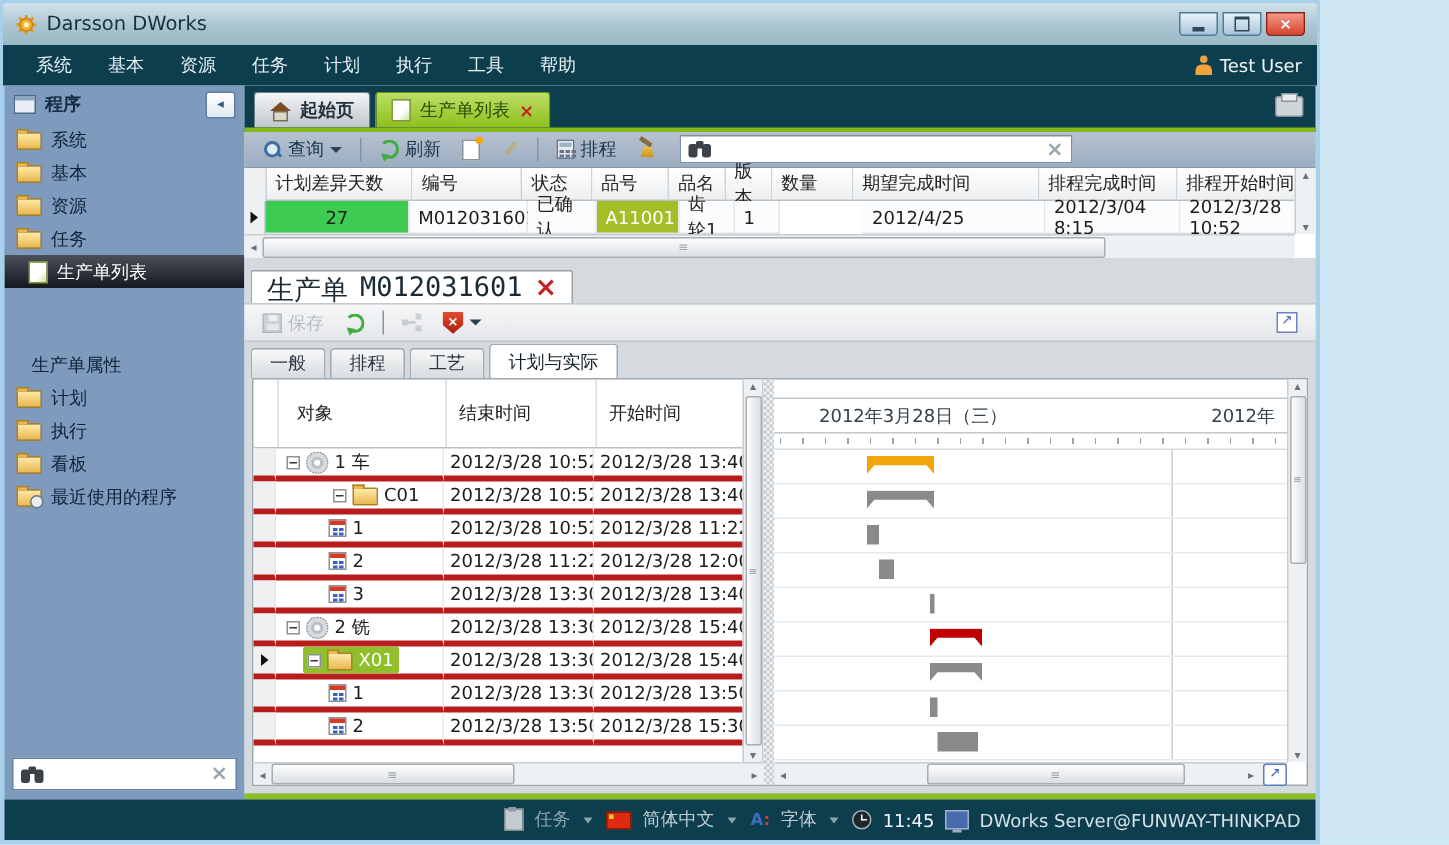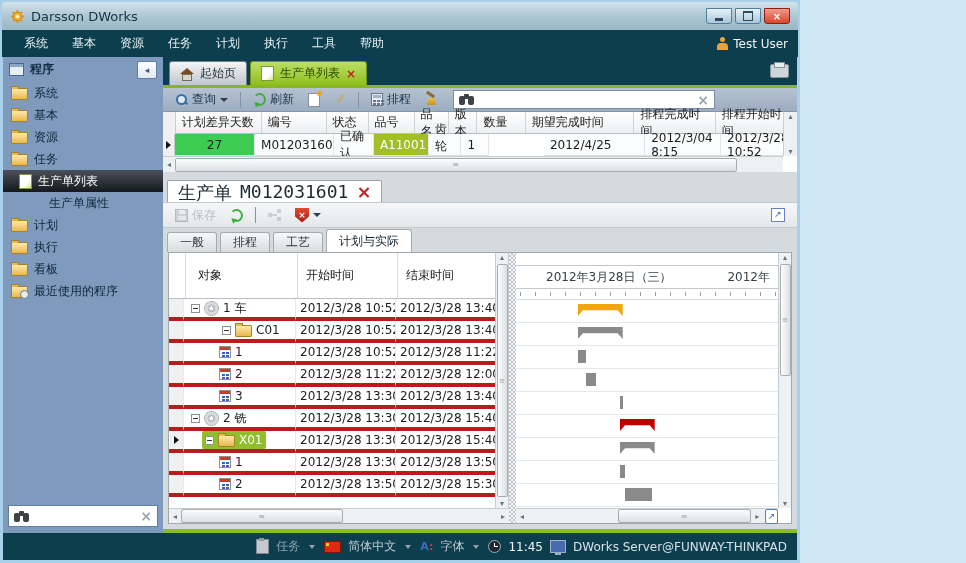--- a/index.html
+++ b/index.html
@@ -1,16 +1,16 @@
 <!DOCTYPE html>
 <html><head>
 <meta charset="utf-8">
 <style>
   html,body{margin:0;padding:0;background:#cfe6f5;font-family:"DejaVu Sans","Liberation Sans",sans-serif;}
-  #win{position:relative;width:800px;height:563px;background:#a9d0ea;overflow:hidden;}
+  #win{position:relative;width:880px;height:563px;background:#a9d0ea;overflow:hidden;}
   
   #titlebar{position:absolute;left:2px;top:2px;right:2px;height:28px;
     background:linear-gradient(#d3e2ea,#abc5d1 55%,#9bb8c6);border-radius:3px 3px 0 0;
     display:flex;align-items:center;padding:0 8px;box-sizing:border-box;}
   #titlebar .title{color:#17323f;font-size:13px;margin-left:6px;}
   .winbtns{margin-left:auto;display:flex;gap:3px;}
   .wbtn{width:26px;height:16px;border:1px solid #4f7d9c;border-radius:0 0 3px 3px;
     background:linear-gradient(#e8f2f8,#a9c6d8);display:flex;align-items:center;justify-content:center;
     font-size:10px;color:#22404f;box-sizing:border-box;}
   .wbtn.close{background:linear-gradient(#f29a8a,#d8452c);border-color:#8c2013;color:#fff;font-weight:bold;}
@@ -23,33 +23,33 @@
   #user{margin-left:auto;display:flex;align-items:center;gap:5px;color:#eef4f6;font-size:12px;}
   
   #sidebar{position:absolute;left:3px;top:57px;width:160px;bottom:30px;background:#7e9bbd;overflow:hidden;}
   #side-head{height:25px;display:flex;align-items:center;padding:0 6px;color:#10273d;font-size:12px;}
   #side-head .lbl{margin-left:6px;font-weight:bold;color:#132c44;text-align:center;}
   #collapse{margin-left:auto;width:18px;height:16px;background:linear-gradient(#fff,#dfe8f0);
     border:1px solid #5d7fa5;border-radius:2px;font-size:9px;color:#3a5a7d;
     display:flex;align-items:center;justify-content:center;}
   .side-item{height:22px;display:flex;align-items:center;padding-left:8px;font-size:12px;color:#0f2338;gap:6px;}
   .side-item.sel{background:linear-gradient(#4a505b,#15181e);color:#fff;padding-left:16px;}
-  .side-item.child{padding-left:46px;}
+  .side-item.child{padding-left:18px;margin-top:40px;}
   #side-search{position:absolute;left:5px;right:5px;bottom:6px;height:22px;background:#fff;
     border:1px solid #61809f;display:flex;align-items:center;padding:0 5px;gap:4px;box-sizing:border-box;}
   #side-search input{flex:1;border:none;outline:none;font-size:12px;min-width:0;}
   .clear-x{color:#9aa6ad;font-weight:bold;font-size:14px;line-height:1;}
   
   #content{position:absolute;left:163px;top:57px;right:3px;bottom:34px;background:#d5dade;}
   
   #tabstrip{position:absolute;left:0;top:0;right:0;height:28px;background:#0d3e4e;border-bottom:3px solid #86b71c;
     display:flex;align-items:flex-end;padding-left:6px;box-sizing:content-box;}
   .tab{height:23px;display:flex;align-items:center;gap:6px;padding:0 10px;margin-right:3px;
     border-radius:3px 3px 0 0;font-size:12px;}
-  .tab.start{background:linear-gradient(#f4f5f6,#bfc6cc);color:#24313a;border:1px solid #6f8089;border-bottom:none;}
+  .tab.start{background:linear-gradient(#f4f5f6,#bfc6cc);color:#24313a;border:1px solid #6f8089;border-bottom:none;font-weight:bold;}
   .tab.active{background:linear-gradient(#bcdf66,#8fbf1d);color:#2c4a02;border:1px solid #6d9513;border-bottom:none;}
   .tab .x{color:#c42222;font-weight:bold;font-size:12px;}
   #printer{position:absolute;right:8px;top:7px;}
   
   #toolbar{position:absolute;left:0;top:31px;right:0;height:24px;
     background:linear-gradient(#b6c2d1,#9cadc0);border-bottom:1px solid #8496ab;
     display:flex;align-items:center;padding:0 8px;gap:6px;box-sizing:border-box;font-size:12px;color:#17334c;}
   .tbtn{display:flex;align-items:center;gap:4px;padding:2px 4px;}
   .tsep{width:1px;height:16px;background:#8494a8;margin:0 2px;}
   .disabled{opacity:.42;}
@@ -405,22 +405,22 @@
           <div class="stab">一般</div>
           <div class="stab">排程</div>
           <div class="stab">工艺</div>
           <div class="stab active">计划与实际</div>
         </div>
       <div id="panel">
         <div id="tree">
           <div class="t-head" id="t-head">
               <div class="t-hcell" style="width: 15px;"></div>
               <div class="t-hcell" style="width: 112px; padding-left: 12px;">对象</div>
+              <div class="t-hcell" style="width: 100px; padding-left: 8px;">结束时间</div>
               <div class="t-hcell" style="width: 100px; padding-left: 8px;">开始时间</div>
-              <div class="t-hcell" style="width: 100px; padding-left: 8px;">结束时间</div>
             </div>
           <div id="t-body">
               <div class="t-row">
                 <div class="t-cell" style="width: 15px; background: rgb(238, 240, 242); justify-content: center;"></div>
                 <div class="t-cell" style="width: 112px; padding-left: 4px;">
                   <div class="obj-in">
                     <span class="exp"></span>
                     <span class="i i-treegear"></span>
                     <span>1 车</span>
                   </div>

